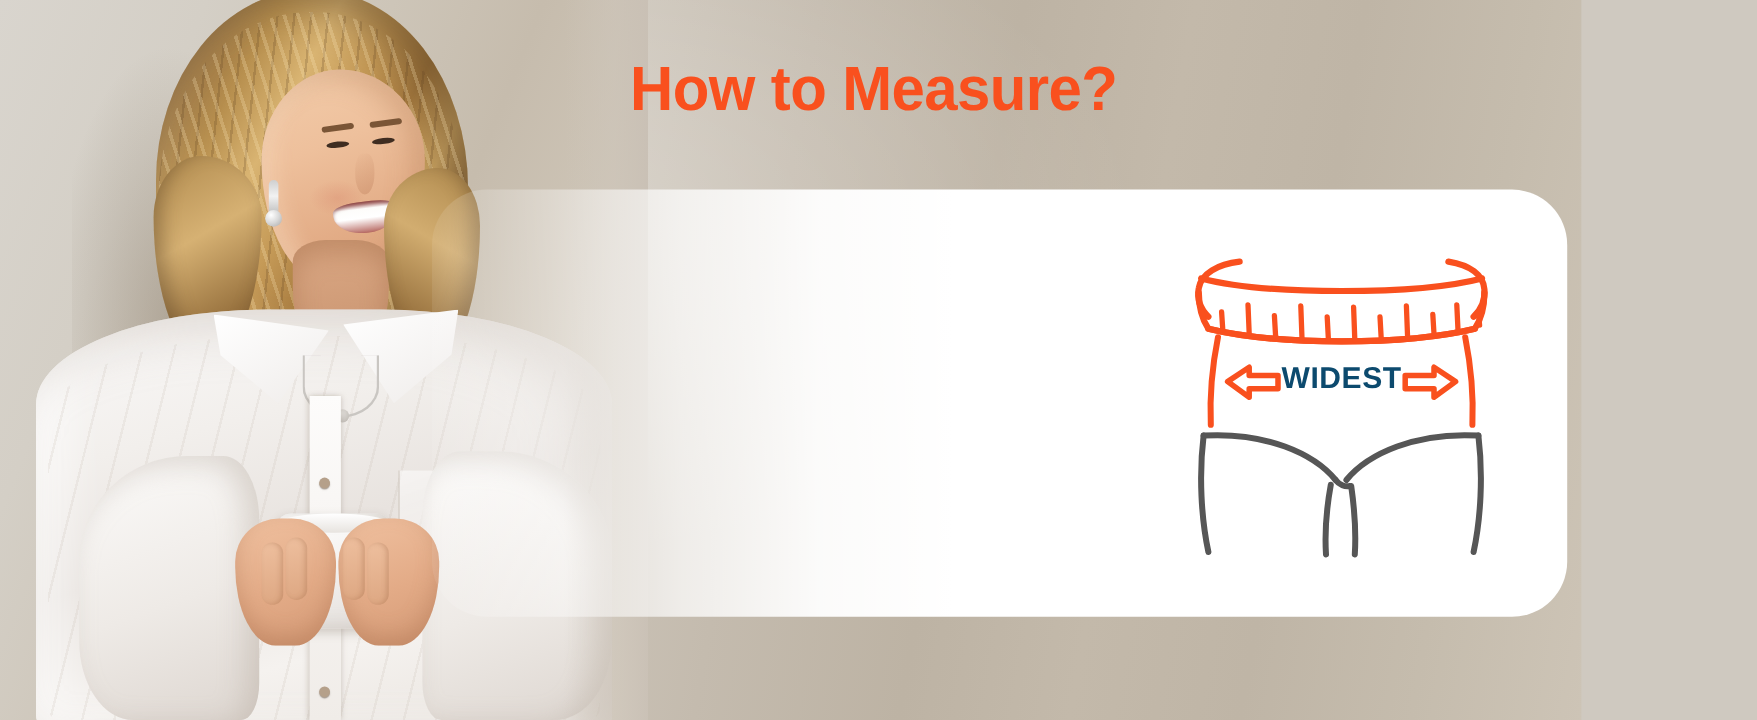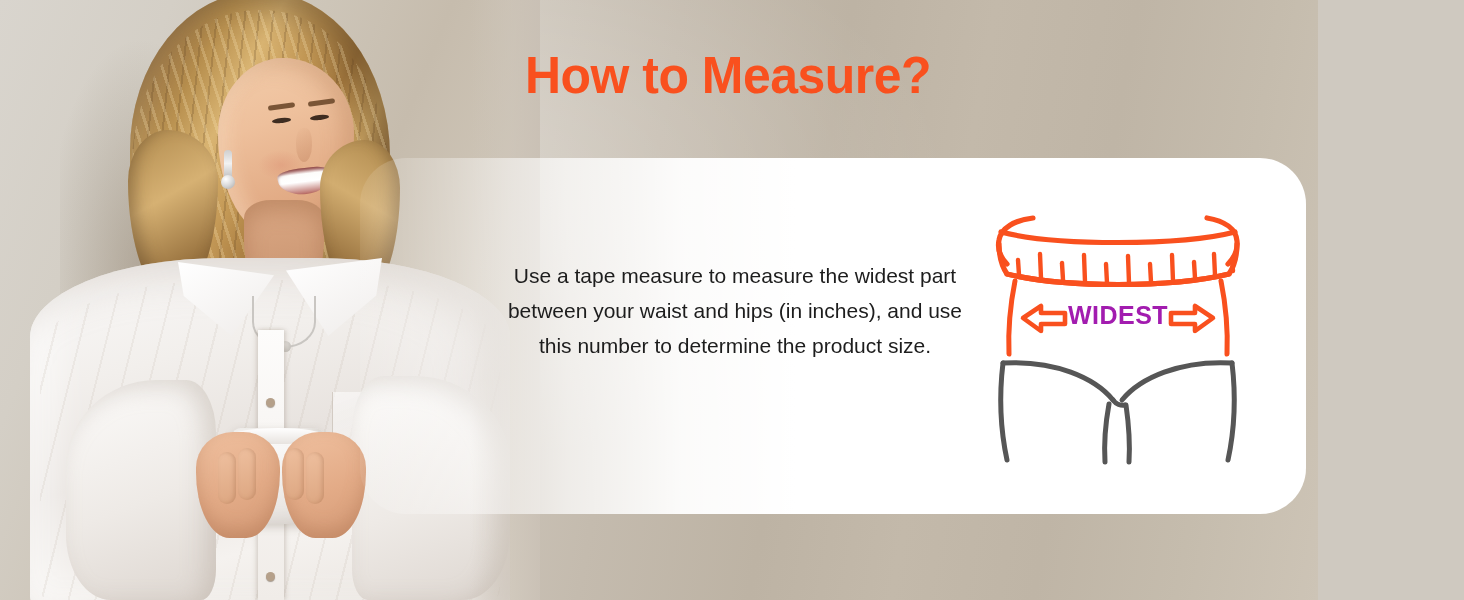--- a/index.html
+++ b/index.html
@@ -327,21 +327,21 @@
 
   .widest-label {
     position:absolute;
     left:1063px; top:301px;
     width:110px;
     text-align:center;
     font-size:25px;
     line-height:29px;
     font-weight:bold;
     letter-spacing:.5px;
-    color:#a21caf;
+    color:#0c4a6e;
   }
 </style>
 </head>
 <body>
 
 <div class="banner">
 
   <div class="bg-wall"></div>
   <div class="bg-wall-vignette"></div>
   <div class="bg-wall-corner"></div>
@@ -390,21 +390,20 @@
     <div class="finger" style="left:286px;top:448px"></div>
     <div class="finger" style="left:306px;top:452px"></div>
 
     <div class="photo-edge-fade"></div>
   </div>
 
   <div class="title">How to Measure?</div>
 
   <div class="card"></div>
 
-  <div class="card-text">Use a tape measure to measure the widest part between your waist and hips (in inches), and use this number to determine the product size.</div>
 
   <div class="illus">
     <svg viewBox="0 0 265 270" xmlns="http://www.w3.org/2000/svg">
       <g fill="none" stroke="#F9501E" stroke-width="5.2" stroke-linecap="round" stroke-linejoin="round">
 
         <path d="M48 22 C 30 24 16 32 14 44 C 12 54 16 62 22 68"></path>
         <path d="M222 22 C 240 25 251 33 252 45 C 253 55 249 62 243 68"></path>
 
         <path d="M16 36 C 70 50 196 50 250 36"></path>
         <path d="M14 48 C 14 62 18 72 22 78 C 80 92 186 92 244 78 C 248 72 252 62 252 48"></path>

